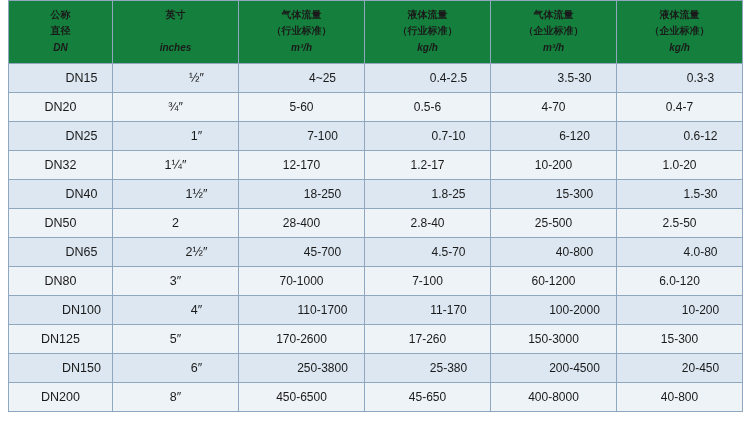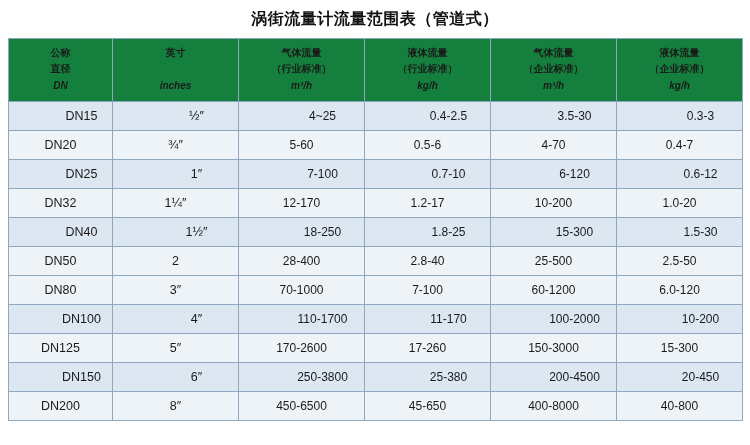--- a/index.html
+++ b/index.html
@@ -88,21 +88,20 @@
   }
   tbody td.col-in {
     font-size: 12.5px;
   }
 </style>
 </head>
 <body>
 
 <div class="page">
 
-  <div class="doc-title">涡街流量计流量范围表（管道式）</div>
 
   <table>
     <colgroup>
       <col class="c0">
         <col class="c1">
         <col class="c2">
         <col class="c3">
         <col class="c4">
         <col class="c5">
     </colgroup>
@@ -182,20 +181,28 @@
         <td>1.5-30</td>
       </tr>
       <tr class="even">
         <td class="col-dn">DN50</td>
         <td class="col-in">2</td>
         <td>28-400</td>
         <td>2.8-40</td>
         <td>25-500</td>
         <td>2.5-50</td>
       </tr>
+      <tr class="odd">
+        <td class="col-dn">DN65</td>
+        <td class="col-in">2½″</td>
+        <td>45-700</td>
+        <td>4.5-70</td>
+        <td>40-800</td>
+        <td>4.0-80</td>
+      </tr>
       <tr class="even">
         <td class="col-dn">DN80</td>
         <td class="col-in">3″</td>
         <td>70-1000</td>
         <td>7-100</td>
         <td>60-1200</td>
         <td>6.0-120</td>
       </tr>
       <tr class="odd">
         <td class="col-dn">DN100</td>

